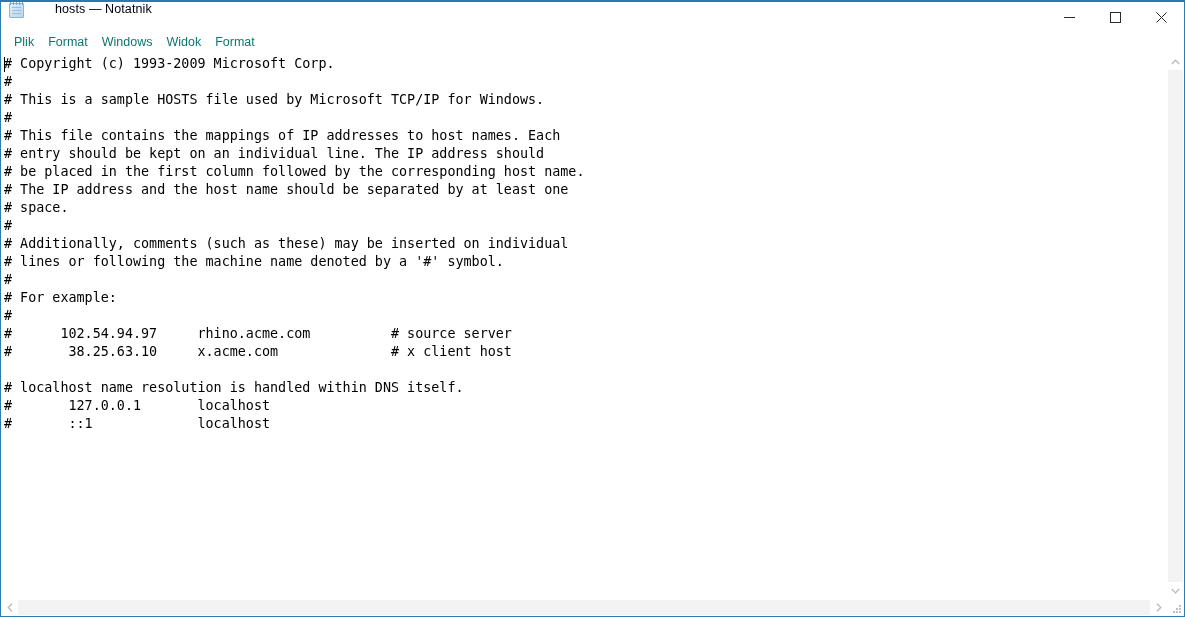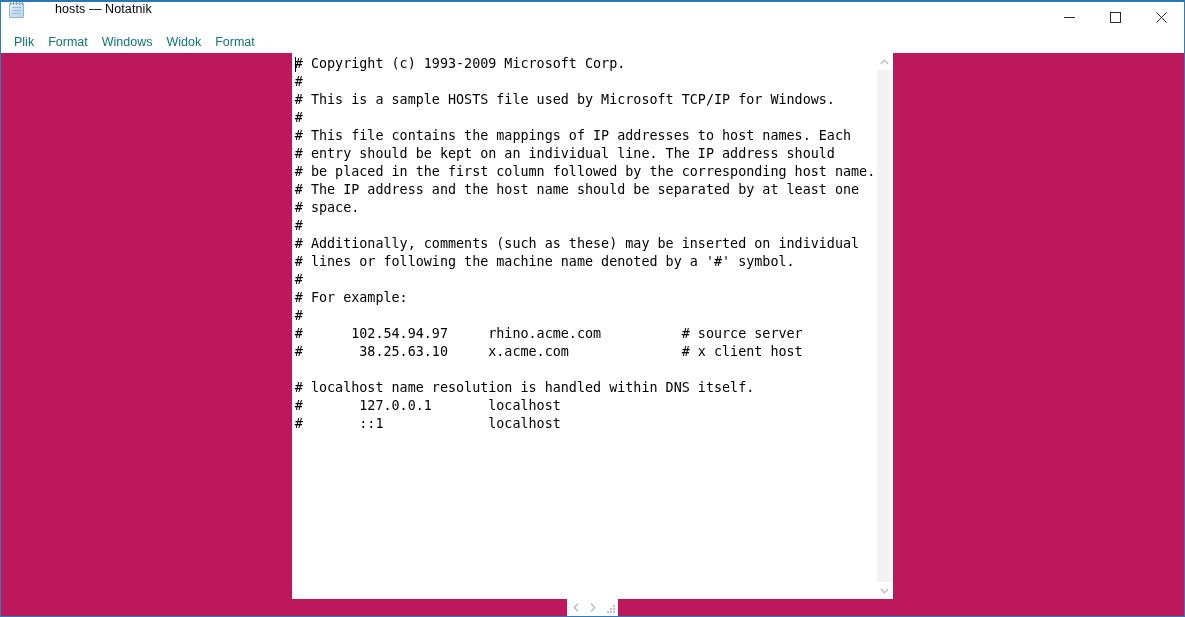--- a/index.html
+++ b/index.html
@@ -122,21 +122,20 @@
     text-align: right;
   }
 
   
   .body-area {
     flex: 1;
     display: flex;
     flex-direction: column;
     min-height: 0;
     background: #be185d;
-    align-items: center;
   }
   .text-row {
     flex: 1;
     display: flex;
     min-height: 0;
   }
   .text-pane {
     flex: 1;
     position: relative;
     overflow: hidden;

